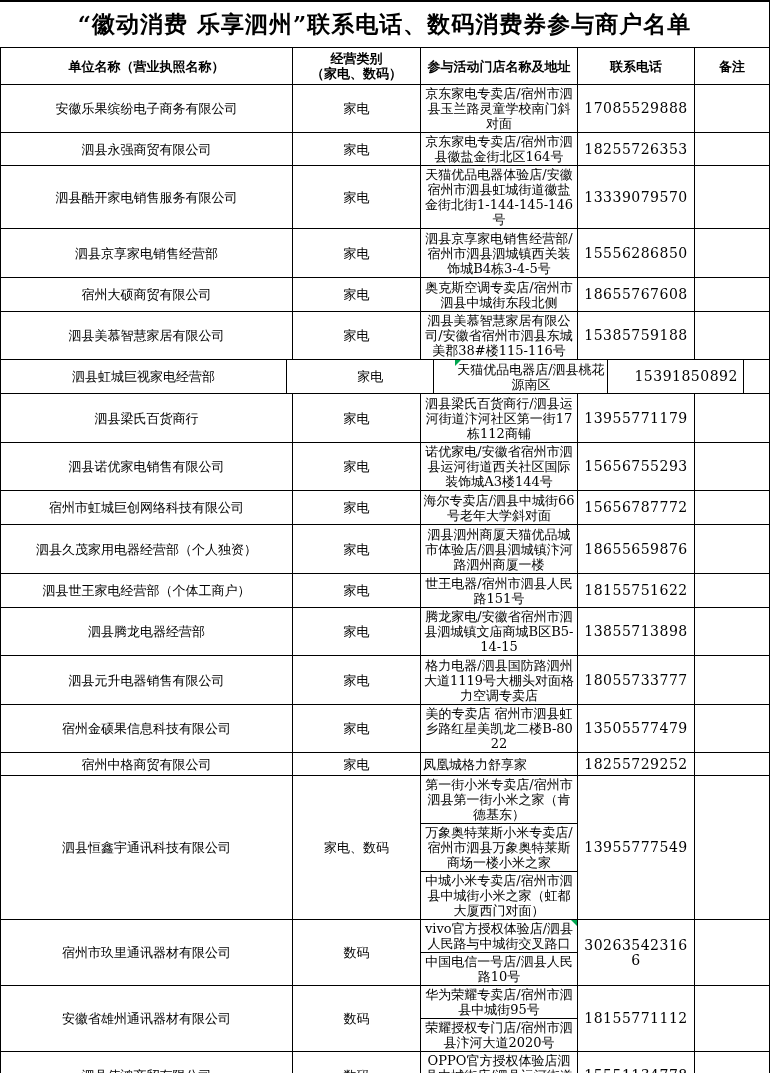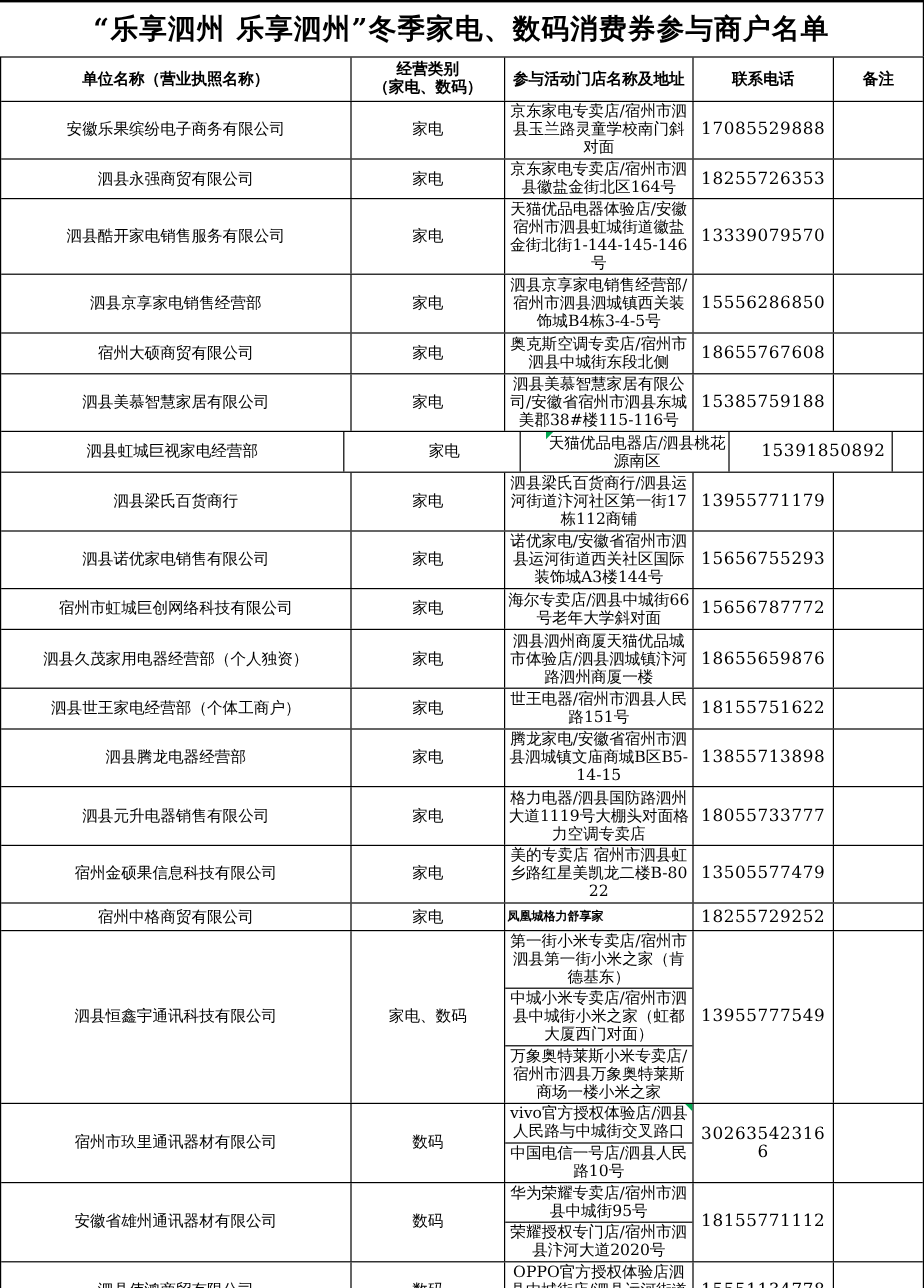--- a/index.html
+++ b/index.html
@@ -38,21 +38,21 @@
   .phone{font-size:14px;letter-spacing:0.5px;}
   .flag{position:absolute;width:0;height:0;border-style:solid;pointer-events:none;}
   .flag.tl{top:0;left:0;border-width:6px 6px 0 0;border-color:#00a650 transparent transparent transparent;}
   .flag.tr{top:0;right:0;border-width:6px 0 0 6px;border-color:#00a650 transparent transparent transparent;}
 </style>
 </head>
 <body>
 
 <div class="page">
 
-  <div class="title-bar">“乐享泗州 乐享泗州”冬季家电、数码消费券参与商户名单</div>
+  <div class="title-bar">“徽动消费 乐享泗州”联系电话、数码消费券参与商户名单</div>
 
   <div class="tbl">
     <div class="row hdr">
       <div class="cell c1">单位名称（营业执照名称）</div>
       <div class="cell c2 hdr-cat">
         <span>经营类别</span>
         <span>（家电、数码）</span>
       </div>
       <div class="cell c3">参与活动门店名称及地址</div>
       <div class="cell c4">联系电话</div>
@@ -191,32 +191,32 @@
         <div class="cell c3 addr">
           <div class="sub" style="font-size: 13px; line-height: 15px;">美的专卖店 宿州市泗县虹乡路红星美凯龙二楼B-8022</div>
         </div>
         <div class="cell c4 phone">13505577479</div>
         <div class="cell c5"></div>
       </div>
       <div class="row" style="min-height: 22px;">
         <div class="cell c1">宿州中格商贸有限公司</div>
         <div class="cell c2">家电</div>
         <div class="cell c3 addr">
-          <div class="sub" style="font-size: 10px; line-height: 15px; font-weight: bold;">凤凰城格力舒享家</div>
+          <div class="sub" style="font-size: 13px; line-height: 15px;">凤凰城格力舒享家</div>
         </div>
         <div class="cell c4 phone">18255729252</div>
         <div class="cell c5"></div>
       </div>
       <div class="row" style="min-height: 133px;">
         <div class="cell c1">泗县恒鑫宇通讯科技有限公司</div>
         <div class="cell c2">家电、数码</div>
         <div class="cell c3 addr">
           <div class="sub" style="font-size: 13px; line-height: 15px;">第一街小米专卖店/宿州市泗县第一街小米之家（肯德基东）</div>
+          <div class="sub" style="font-size: 13px; line-height: 15px;">万象奥特莱斯小米专卖店/宿州市泗县万象奥特莱斯商场一楼小米之家</div>
           <div class="sub" style="font-size: 13px; line-height: 15px;">中城小米专卖店/宿州市泗县中城街小米之家（虹都大厦西门对面）</div>
-          <div class="sub" style="font-size: 13px; line-height: 15px;">万象奥特莱斯小米专卖店/宿州市泗县万象奥特莱斯商场一楼小米之家</div>
         </div>
         <div class="cell c4 phone">13955777549</div>
         <div class="cell c5"></div>
       </div>
       <div class="row" style="min-height: 63px;">
         <div class="cell c1">宿州市玖里通讯器材有限公司</div>
         <div class="cell c2">数码</div>
         <div class="cell c3 addr">
           <div class="sub" style="font-size: 13px; line-height: 15px;">vivo官方授权体验店/泗县人民路与中城街交叉路口<div class="flag tr" style="border-top-color: rgb(0, 166, 80);"></div></div>
           <div class="sub" style="font-size: 13px; line-height: 15px;">中国电信一号店/泗县人民路10号</div>

